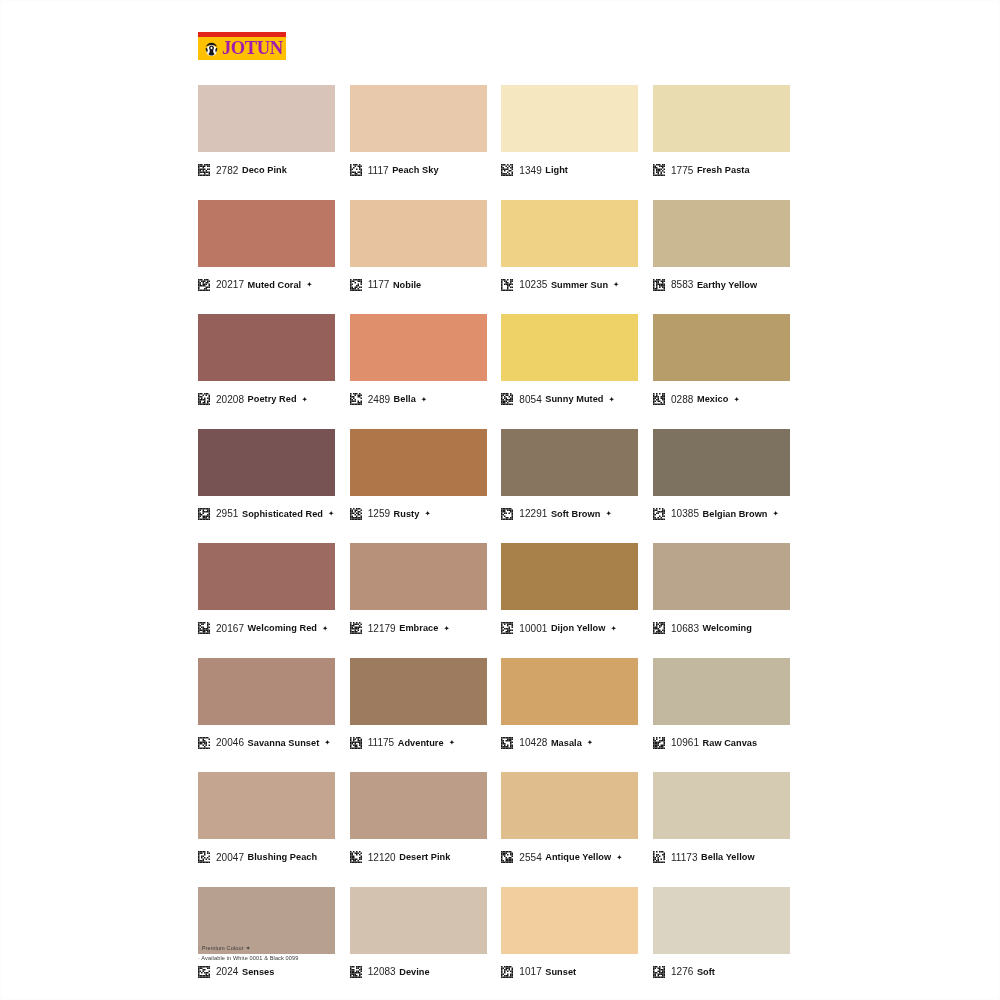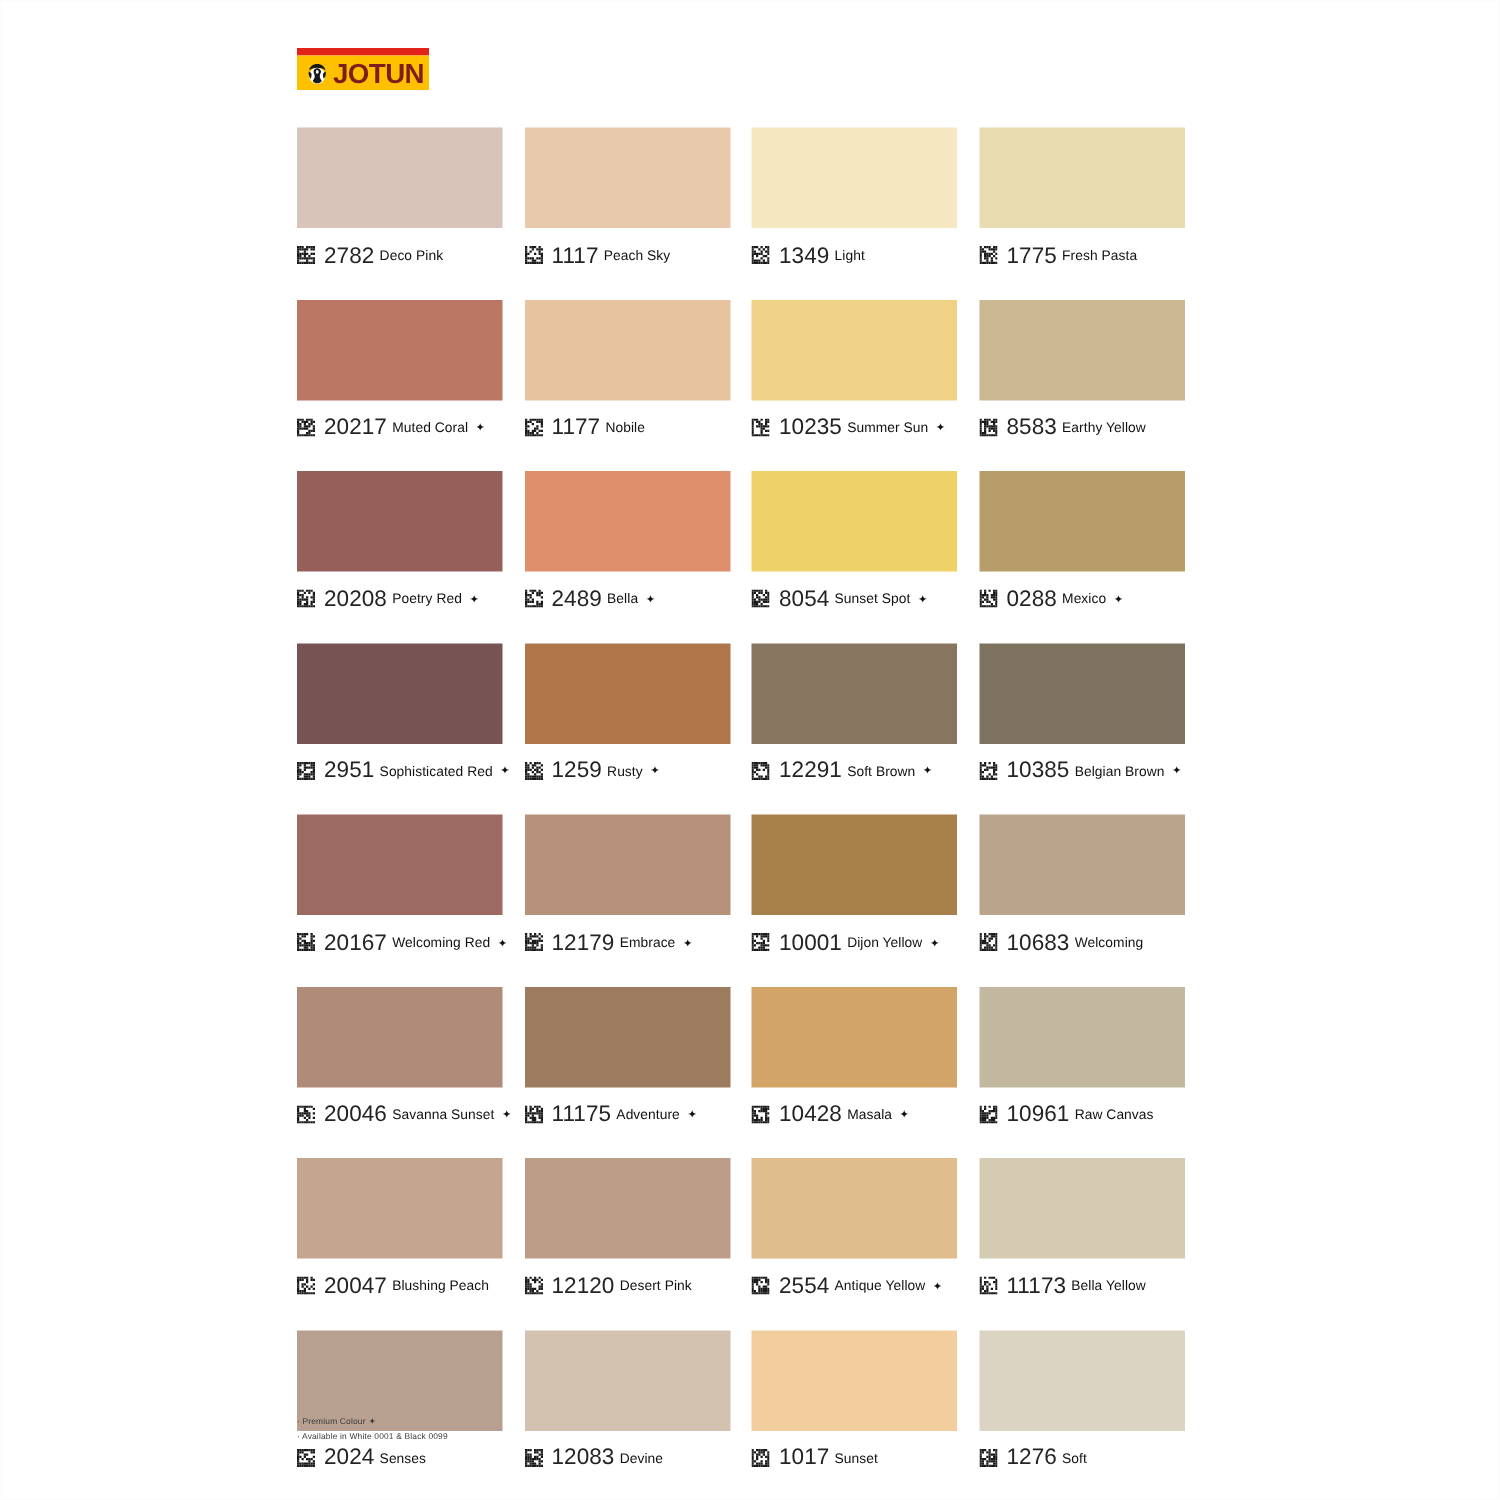--- a/index.html
+++ b/index.html
@@ -55,25 +55,25 @@
     position: absolute;
     left: 5px;
     top: 8px;
     width: 17px;
     height: 17px;
   }
   #logo-word {
     position: absolute;
     left: 24px;
     top: 7px;
-    font-family: Liberation Sans, sans-serif;
+    font-family: Liberation Serif, serif;
     font-weight: bold;
     font-size: 18.5px;
     letter-spacing: -0.4px;
-    color: #7f1d1d;
+    color: #a21caf;
     line-height: 19px;
   }
 
   
   #grid {
     position: absolute;
     left: 198px;
     top: 85px;
     width: 592px;
   }
@@ -98,29 +98,29 @@
     white-space: nowrap;
   }
   .qr {
     width: 12px;
     height: 12px;
     flex: 0 0 12px;
     margin-right: 6px;
     display: block;
   }
   .code {
-    font-size: 15px;
+    font-size: 10px;
     color: #242424;
     font-weight: normal;
     letter-spacing: 0.05px;
   }
   .cname {
     font-size: 9.2px;
     color: #111111;
-    font-weight: normal;
+    font-weight: bold;
     margin-left: 3.5px;
     letter-spacing: 0.05px;
     text-align: right;
   }
   .star {
     font-size: 7.5px;
     color: #111111;
     margin-left: 5px;
     line-height: 9px;
   }
@@ -751,21 +751,21 @@
               <rect x="0.00" y="10.50" width="1.50" height="1.50" fill="#1a1a1a"></rect>
               <rect x="1.50" y="10.50" width="1.50" height="1.50" fill="#1a1a1a"></rect>
               <rect x="3.00" y="10.50" width="1.50" height="1.50" fill="#1a1a1a"></rect>
               <rect x="4.50" y="10.50" width="1.50" height="1.50" fill="#1a1a1a"></rect>
               <rect x="6.00" y="10.50" width="1.50" height="1.50" fill="#1a1a1a"></rect>
               <rect x="7.50" y="10.50" width="1.50" height="1.50" fill="#1a1a1a"></rect>
               <rect x="9.00" y="10.50" width="1.50" height="1.50" fill="#1a1a1a"></rect>
               <rect x="10.50" y="10.50" width="1.50" height="1.50" fill="#1a1a1a"></rect>
             </svg>
             <span class="code">8054</span>
-            <span class="cname">Sunset Spot</span>
+            <span class="cname">Sunny Muted</span>
             <span class="star">✦</span>
           </div>
         </div>
         <div class="cell">
           <div class="chip" title="Mexico" style="background: rgb(183, 157, 105);"></div>
           <div class="caption">
             <svg class="qr" viewBox="0 0 12 12" xmlns="http://www.w3.org/2000/svg">
               <rect width="12" height="12" fill="#ffffff"></rect>
               <rect x="0.00" y="0.00" width="1.50" height="1.50" fill="#1a1a1a"></rect>
               <rect x="3.00" y="0.00" width="1.50" height="1.50" fill="#1a1a1a"></rect>

